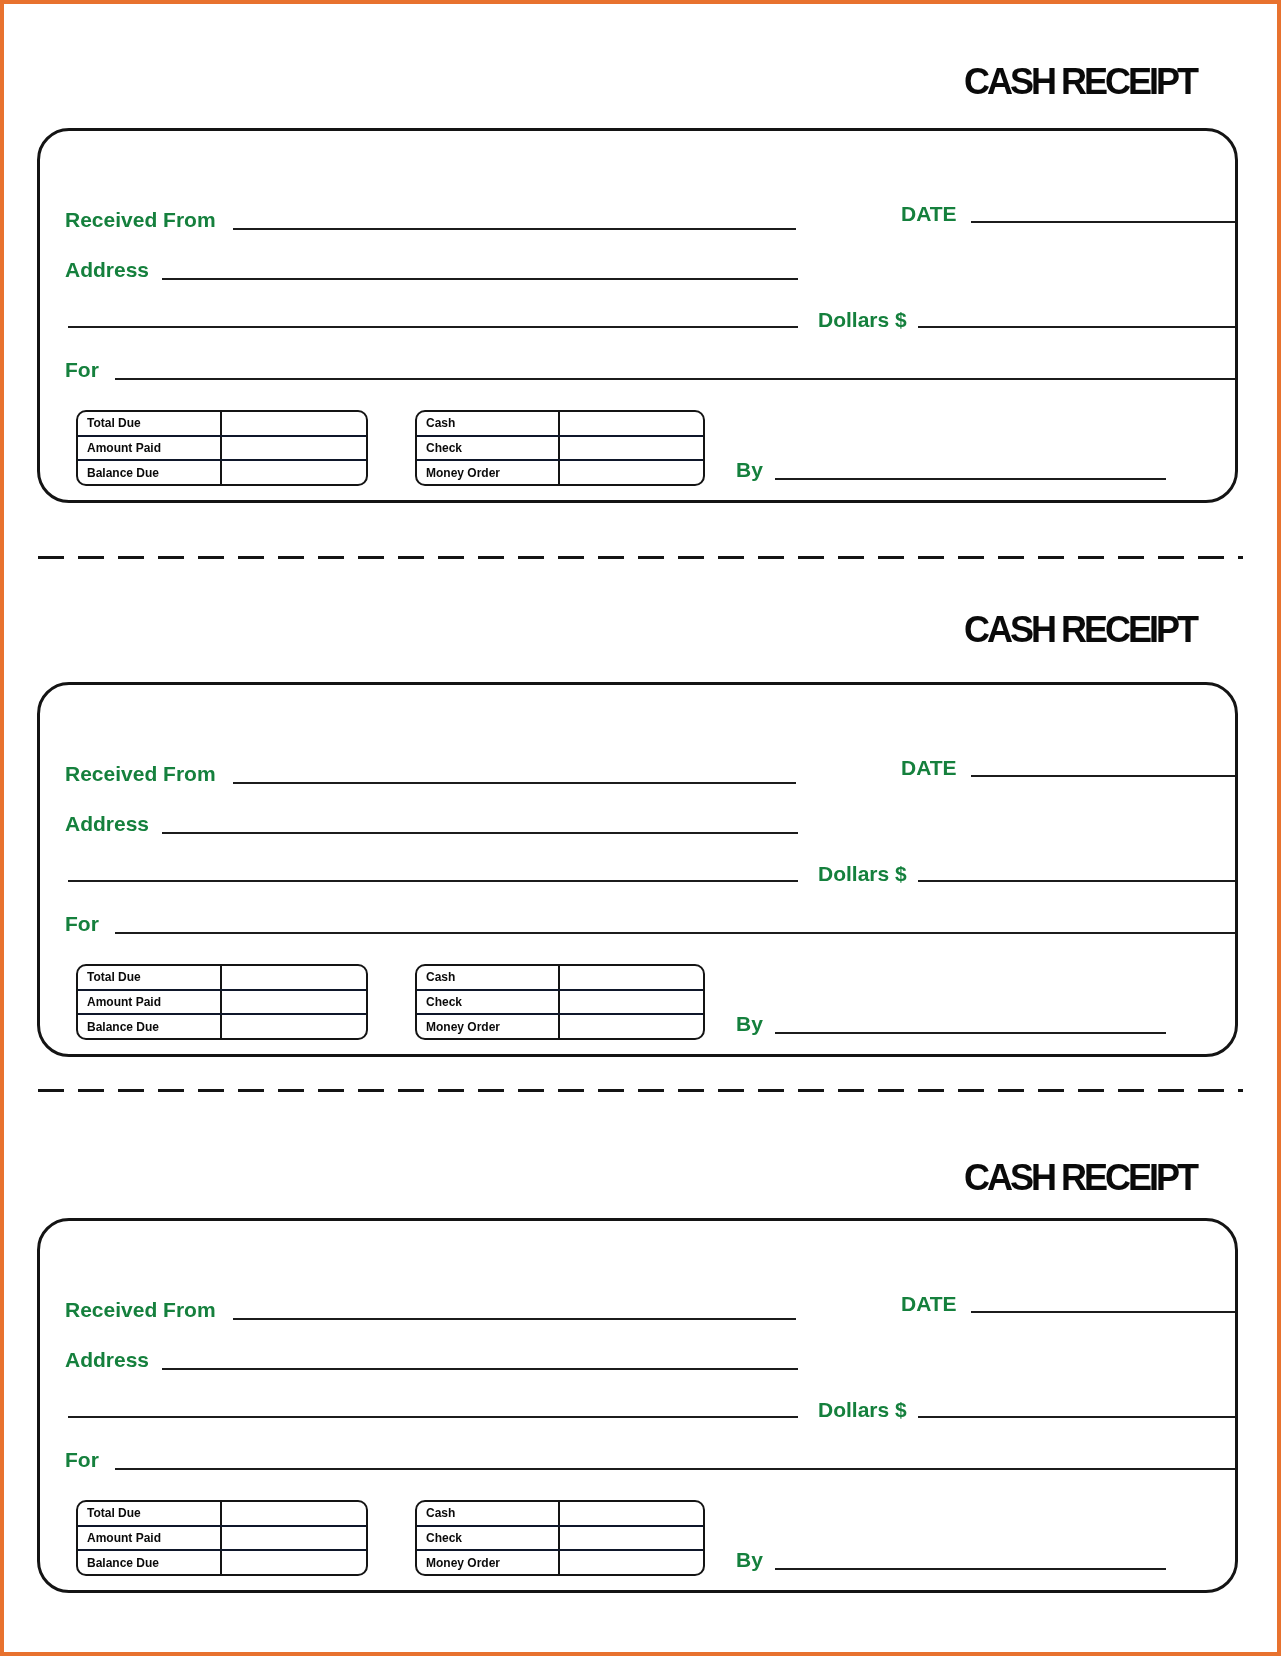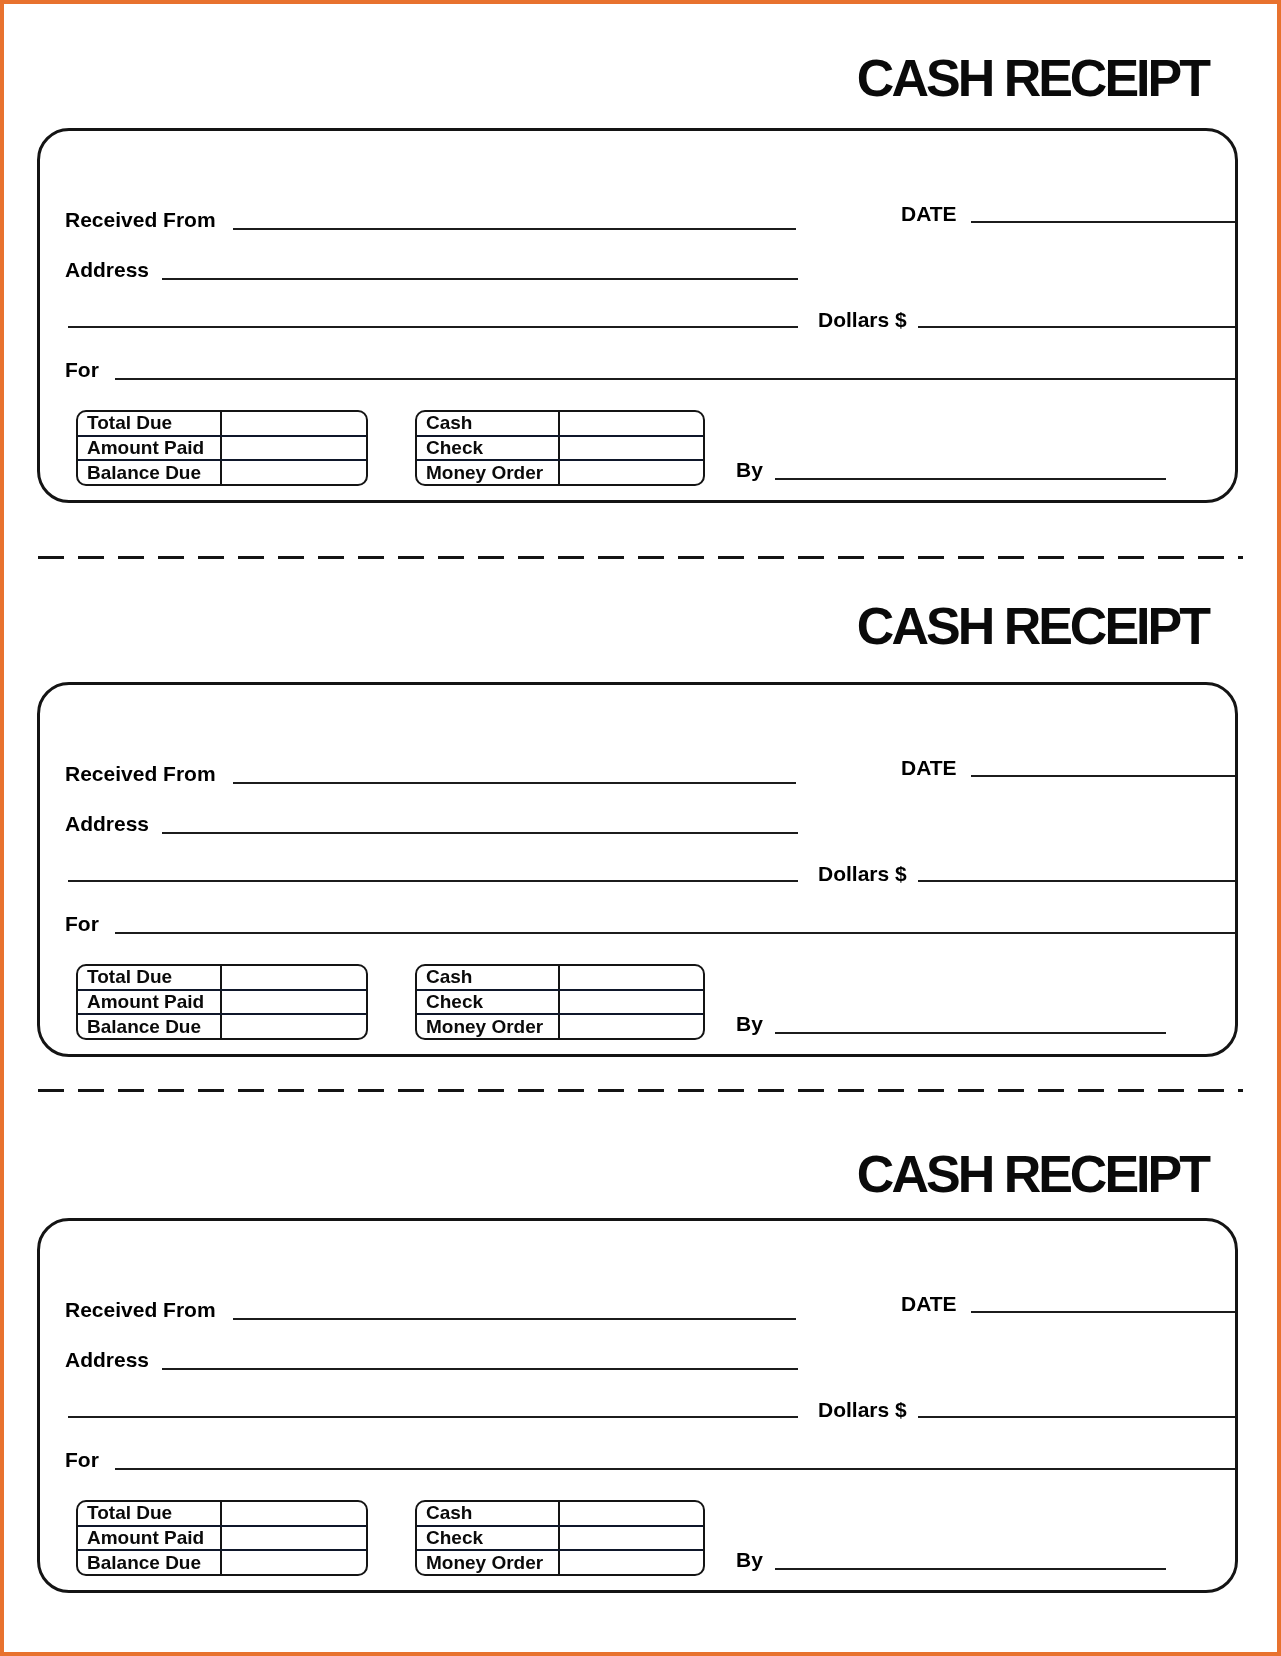--- a/index.html
+++ b/index.html
@@ -3,51 +3,51 @@
 <meta charset="utf-8">
 <style>
   html,body{margin:0;padding:0;}
   body{
     width:1281px;height:1656px;position:relative;background:#ffffff;
     font-family:"Liberation Sans",sans-serif;color:#0d0d0d;overflow:hidden;
   }
   .frame{position:absolute;inset:0;border:4px solid #e8722e;pointer-events:none;z-index:5;}
   .receipt{position:absolute;left:0;width:1281px;}
   .title{
-    position:absolute;right:73px;top:0;margin:0;
-    font-size:52px;font-weight:bold;letter-spacing:-3px;line-height:1;
+    position:absolute;right:73px;top:0;margin:12px;
+    font-size:36px;font-weight:bold;letter-spacing:-3px;line-height:1;
     color:#0a0a0a;white-space:nowrap;
   }
   .box{
     position:absolute;left:37px;top:0;width:1195px;height:369px;
     border:3px solid #141414;border-radius:32px;background:#ffffff;
   }
   .lbl{
     position:absolute;font-weight:bold;font-size:21px;line-height:1;
-    white-space:nowrap;color:#000000;
+    white-space:nowrap;color:#15803d;
   }
   .wline{
     position:absolute;height:18px;border-bottom:2px solid #1c1c1c;
     font-size:16px;line-height:18px;white-space:nowrap;
   }
   .sep{
     position:absolute;left:38px;width:1205px;height:3px;
     background:repeating-linear-gradient(90deg,#141414 0 26px,transparent 26px 40px);
   }
   .mini-table{
     position:absolute;width:292px;height:76px;box-sizing:border-box;
     border:2px solid #141414;border-radius:10px;overflow:hidden;
     display:flex;flex-direction:column;background:#fff;
   }
   .mini-table .trow{flex:1;display:flex;}
   .mini-table .trow + .trow{border-top:2px solid #0f172a;}
   .mini-table .tcell-label{
     width:50%;box-sizing:border-box;border-right:2px solid #141414;
     display:flex;align-items:center;padding-left:9px;
-    font-weight:bold;font-size:19px;white-space:nowrap;color:#0a0a0a;
+    font-weight:bold;font-size:12px;white-space:nowrap;color:#0a0a0a;
   }
   .mini-table .tcell-value{flex:1;}
 </style>
 </head>
 <body>
 
 <div class="frame"></div>
 
 <section class="receipt" style="top:52px;height:506px;">
   <h1 class="title">CASH RECEIPT</h1>

